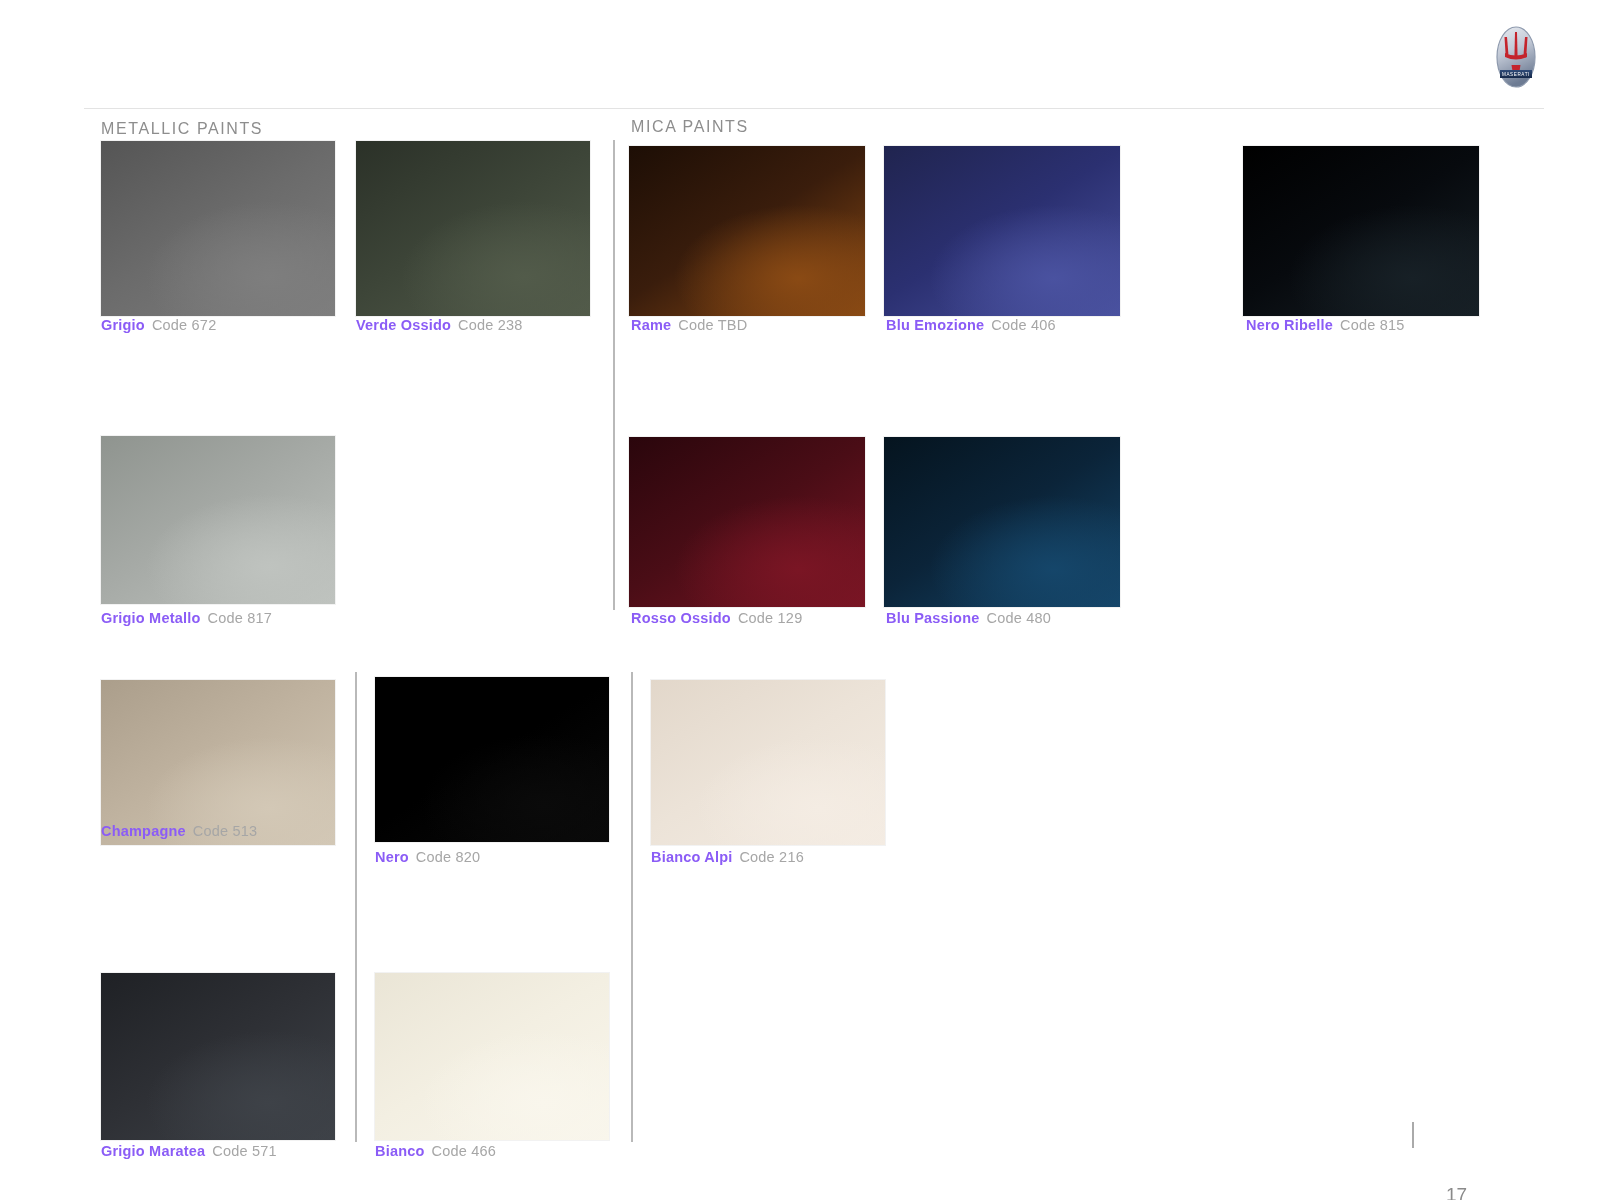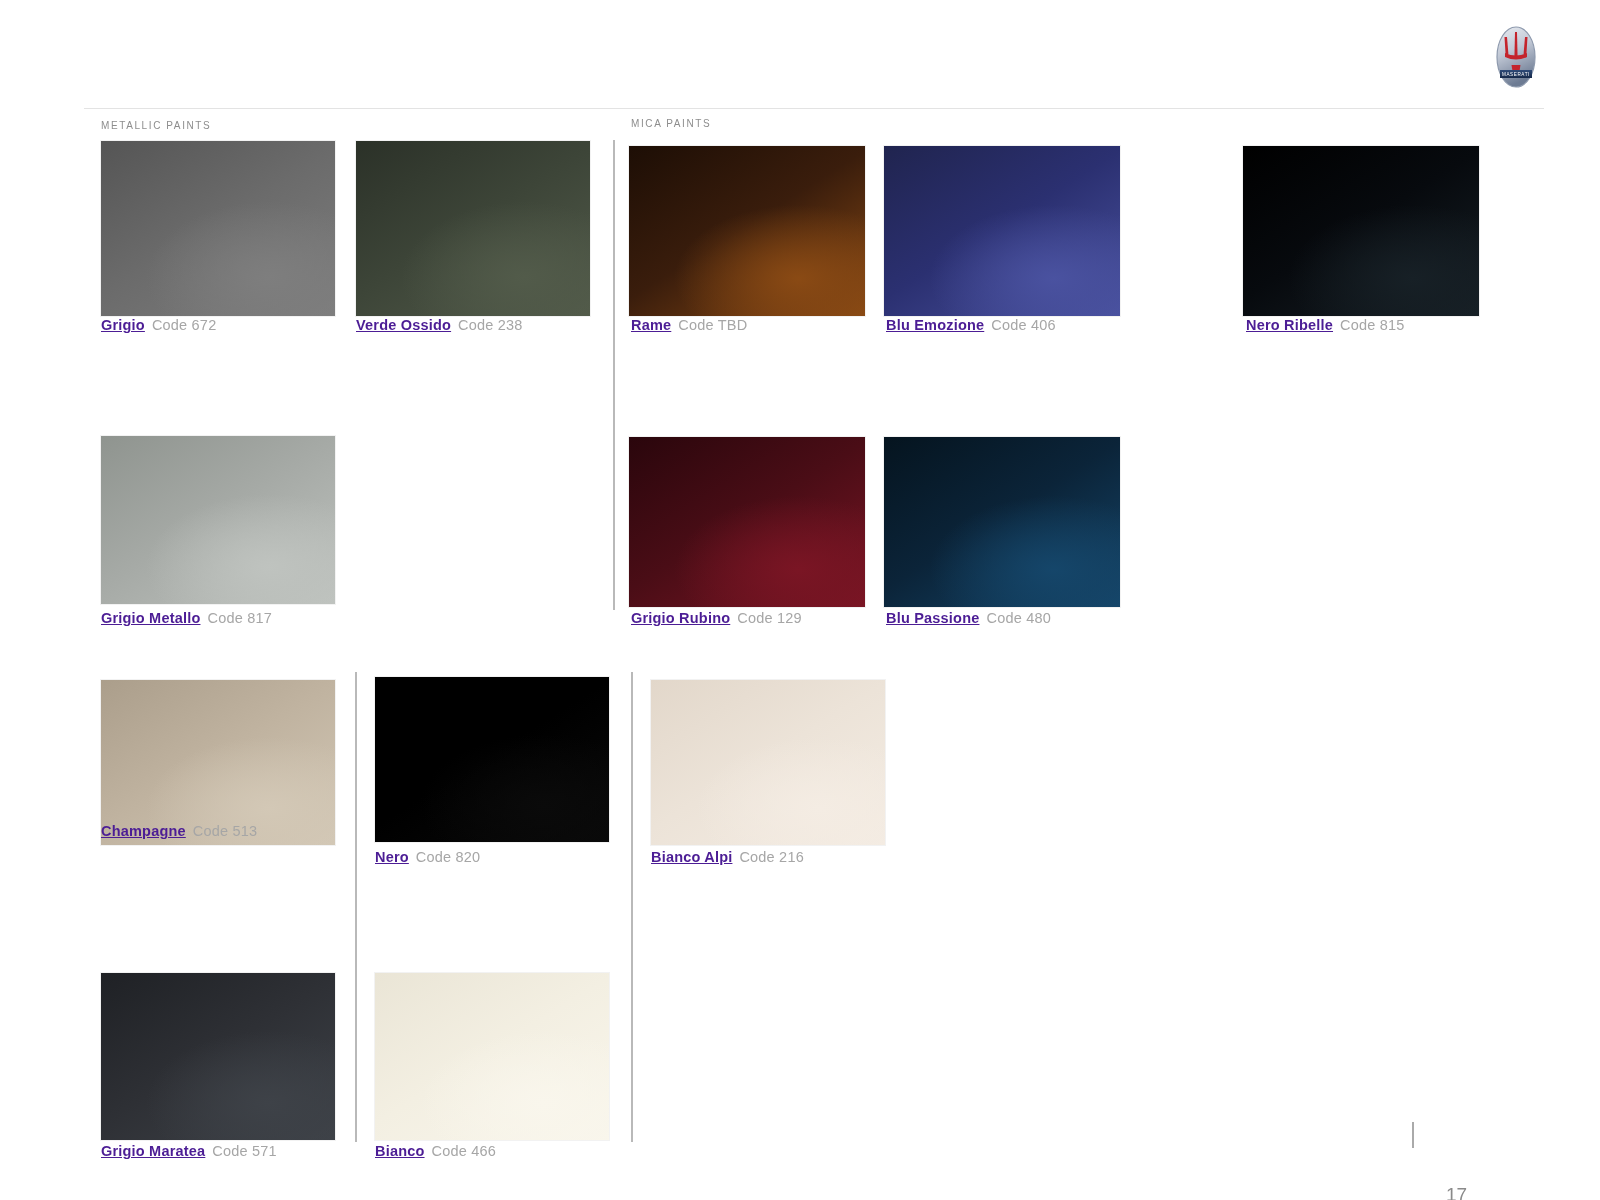--- a/index.html
+++ b/index.html
@@ -35,21 +35,21 @@
   
   .logo {
     position: absolute;
     right: 56px; top: 24px;
     width: 56px; height: 66px;
   }
 
   
   .section-label {
     position: absolute;
-    font-size: 10px;
+    font-size: 16px;
     color: #8d8d8d;
     letter-spacing: 1.6px;
     font-weight: 400;
     white-space: nowrap;
   }
   .label-metallic { left: 101px; top: 120px; }
   .label-mica     { left: 631px; top: 118px; }
 
   
   .divider { position: absolute; background: #b9b9b9; width: 2px; }
@@ -62,24 +62,23 @@
     position: absolute;
     box-shadow: 0 0 0 1px rgba(0,0,0,0.05);
   }
   .chip-caption {
     position: absolute;
     white-space: nowrap;
     font-size: 14.5px;
     line-height: 1;
   }
   .chip-name {
-    color: #4c1d95;
+    color: #8b5cf6;
     font-weight: 600;
     letter-spacing: 0.2px;
-    text-decoration: underline;
   }
   .chip-code {
     color: #a6a6a6;
     font-weight: 400;
     letter-spacing: 0.2px;
     margin-left: 7px;
   }
 
   
   .footer-bar {
@@ -142,21 +141,21 @@
       <div class="chip-caption" style="left: 356px; top: 318px;"><span class="chip-name">Verde Ossido</span><span class="chip-code">Code 238</span></div>
       <div class="swatch" style="left: 629px; top: 146px; width: 236px; height: 170px; background: radial-gradient(85% 70% at 72% 78%, rgb(138, 74, 20) 0%, rgba(0, 0, 0, 0) 62%), linear-gradient(148deg, rgb(29, 14, 5) 0%, rgb(58, 29, 12) 48%, rgb(138, 74, 20) 100%);"></div>
       <div class="chip-caption" style="left: 631px; top: 318px;"><span class="chip-name">Rame</span><span class="chip-code">Code TBD</span></div>
       <div class="swatch" style="left: 884px; top: 146px; width: 236px; height: 170px; background: radial-gradient(85% 70% at 72% 78%, rgb(74, 82, 160) 0%, rgba(0, 0, 0, 0) 62%), linear-gradient(148deg, rgb(32, 36, 79) 0%, rgb(43, 48, 113) 48%, rgb(74, 82, 160) 100%);"></div>
       <div class="chip-caption" style="left: 886px; top: 318px;"><span class="chip-name">Blu Emozione</span><span class="chip-code">Code 406</span></div>
       <div class="swatch" style="left: 1243px; top: 146px; width: 236px; height: 170px; background: radial-gradient(85% 70% at 72% 78%, rgb(23, 32, 38) 0%, rgba(0, 0, 0, 0) 62%), linear-gradient(148deg, rgb(0, 0, 0) 0%, rgb(7, 10, 14) 48%, rgb(23, 32, 38) 100%);"></div>
       <div class="chip-caption" style="left: 1246px; top: 318px;"><span class="chip-name">Nero Ribelle</span><span class="chip-code">Code 815</span></div>
       <div class="swatch" style="left: 101px; top: 436px; width: 234px; height: 168px; background: radial-gradient(85% 70% at 72% 78%, rgb(191, 195, 191) 0%, rgba(0, 0, 0, 0) 62%), linear-gradient(148deg, rgb(143, 148, 143) 0%, rgb(166, 170, 166) 48%, rgb(191, 195, 191) 100%);"></div>
       <div class="chip-caption" style="left: 101px; top: 611px; text-align: center;"><span class="chip-name">Grigio Metallo</span><span class="chip-code">Code 817</span></div>
       <div class="swatch" style="left: 629px; top: 437px; width: 236px; height: 170px; background: radial-gradient(85% 70% at 72% 78%, rgb(122, 21, 36) 0%, rgba(0, 0, 0, 0) 62%), linear-gradient(148deg, rgb(42, 6, 12) 0%, rgb(74, 13, 22) 48%, rgb(122, 21, 36) 100%);"></div>
-      <div class="chip-caption" style="left: 631px; top: 611px;"><span class="chip-name">Grigio Rubino</span><span class="chip-code">Code 129</span></div>
+      <div class="chip-caption" style="left: 631px; top: 611px;"><span class="chip-name">Rosso Ossido</span><span class="chip-code">Code 129</span></div>
       <div class="swatch" style="left: 884px; top: 437px; width: 236px; height: 170px; background: radial-gradient(85% 70% at 72% 78%, rgb(21, 70, 106) 0%, rgba(0, 0, 0, 0) 62%), linear-gradient(148deg, rgb(5, 20, 31) 0%, rgb(11, 36, 57) 48%, rgb(21, 70, 106) 100%);"></div>
       <div class="chip-caption" style="left: 886px; top: 611px;"><span class="chip-name">Blu Passione</span><span class="chip-code">Code 480</span></div>
       <div class="swatch" style="left: 101px; top: 680px; width: 234px; height: 165px; background: radial-gradient(85% 70% at 72% 78%, rgb(211, 200, 182) 0%, rgba(0, 0, 0, 0) 62%), linear-gradient(148deg, rgb(171, 158, 139) 0%, rgb(192, 179, 160) 48%, rgb(211, 200, 182) 100%);"></div>
       <div class="chip-caption" style="left: 101px; top: 824px;"><span class="chip-name">Champagne</span><span class="chip-code">Code 513</span></div>
       <div class="swatch" style="left: 375px; top: 677px; width: 234px; height: 165px; background: radial-gradient(85% 70% at 72% 78%, rgb(10, 10, 10) 0%, rgba(0, 0, 0, 0) 62%), linear-gradient(148deg, rgb(0, 0, 0) 0%, rgb(0, 0, 0) 48%, rgb(10, 10, 10) 100%);"></div>
       <div class="chip-caption" style="left: 375px; top: 850px;"><span class="chip-name">Nero</span><span class="chip-code">Code 820</span></div>
       <div class="swatch" style="left: 651px; top: 680px; width: 234px; height: 165px; background: radial-gradient(85% 70% at 72% 78%, rgb(244, 236, 227) 0%, rgba(0, 0, 0, 0) 62%), linear-gradient(148deg, rgb(226, 215, 202) 0%, rgb(236, 227, 216) 48%, rgb(244, 236, 227) 100%);"></div>
       <div class="chip-caption" style="left: 651px; top: 850px;"><span class="chip-name">Bianco Alpi</span><span class="chip-code">Code 216</span></div>
       <div class="swatch" style="left: 101px; top: 973px; width: 234px; height: 167px; background: radial-gradient(85% 70% at 72% 78%, rgb(62, 66, 72) 0%, rgba(0, 0, 0, 0) 62%), linear-gradient(148deg, rgb(31, 33, 37) 0%, rgb(46, 48, 53) 48%, rgb(62, 66, 72) 100%);"></div>
       <div class="chip-caption" style="left: 101px; top: 1144px;"><span class="chip-name">Grigio Maratea</span><span class="chip-code">Code 571</span></div>

